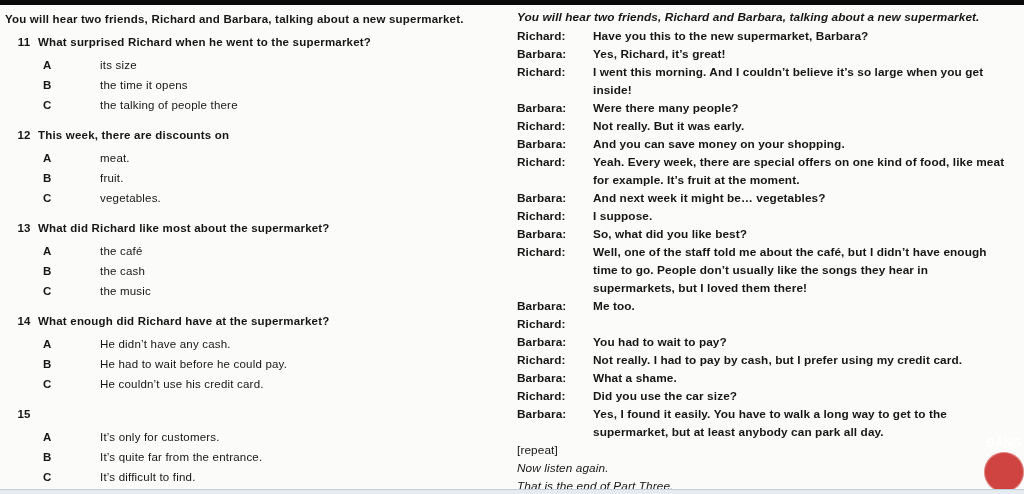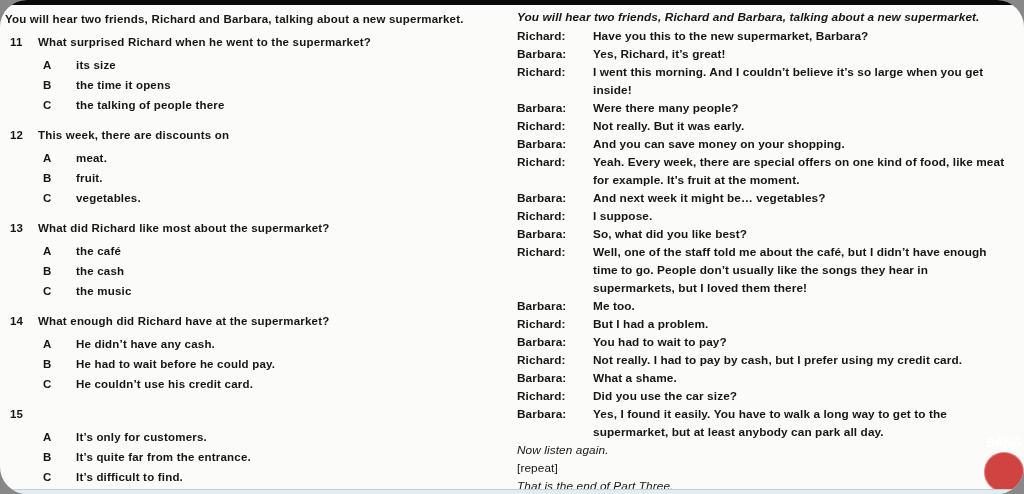--- a/index.html
+++ b/index.html
@@ -5,21 +5,20 @@
   * { margin: 0; padding: 0; box-sizing: border-box; }
   html, body { background: #888; }
   body { font-family: "Liberation Sans", sans-serif; }
   .screen {
     position: relative;
     width: 1024px;
     height: 494px;
     background: #fbfbfa;
     overflow: hidden;
     color: #161616;
-    border-radius: 27px;
   }
   .top-bar {
     position: absolute;
     top: 0; left: 0;
     width: 100%;
     height: 5px;
     background: #0a0a0a;
   }
   .bottom-strip {
     position: absolute;
@@ -49,32 +48,33 @@
     display: flex;
     line-height: 20px;
     margin-bottom: 3px;
     font-weight: 600;
   }
   .q-num {
     width: 33px;
     flex: 0 0 33px;
     font-weight: 700;
     padding-left: 5px;
+    text-align: center;
   }
   .option {
     display: flex;
     line-height: 20px;
   }
   .opt-letter {
     flex: 0 0 33px;
     width: 33px;
     margin-left: 38px;
     font-weight: 700;
   }
-  .opt-text { font-weight: 700; }
+  .opt-text { font-weight: 400; margin-left: 24px; }
   
   .right-col {
     position: absolute;
     top: 5px; left: 512px;
     width: 512px;
     padding: 3px 4px 0 5px;
     font-size: 11.8px;
     letter-spacing: 0.1px;
   }
   .intro-right {
@@ -304,21 +304,20 @@
     <span class="speech">Well, one of the staff told me about the café, but I didn’t have enough time to go. People don’t usually like the songs they hear in supermarkets, but I loved them there!</span>
   </div>
 
   <div class="t-line">
     <span class="speaker">Barbara:</span>
     <span class="speech">Me too.</span>
   </div>
 
   <div class="t-line">
     <span class="speaker">Richard:</span>
-    <span class="speech">But I had a problem.</span>
   </div>
 
   <div class="t-line">
     <span class="speaker">Barbara:</span>
     <span class="speech">You had to wait to pay?</span>
   </div>
 
   <div class="t-line">
     <span class="speaker">Richard:</span>
     <span class="speech">Not really. I had to pay by cash, but I prefer using my credit card.</span>
@@ -333,23 +332,23 @@
     <span class="speaker">Richard:</span>
     <span class="speech">Did you use the car size?</span>
   </div>
 
   <div class="t-line">
     <span class="speaker">Barbara:</span>
     <span class="speech">Yes, I found it easily. You have to walk a long way to get to the supermarket, but at least anybody can park all day.</span>
   </div>
 </div>
     <div>
+  <div class="c-line">[repeat]</div>
+
   <div class="c-line italic">Now listen again.</div>
-
-  <div class="c-line">[repeat]</div>
 
   <div class="c-line italic">That is the end of Part Three.</div>
 </div>
   </div>
 
   <div class="badge" style="background: rgb(207, 68, 64);">
     <span>ĐĂNG</span>
     <span>KÝ</span>
   </div>
 

